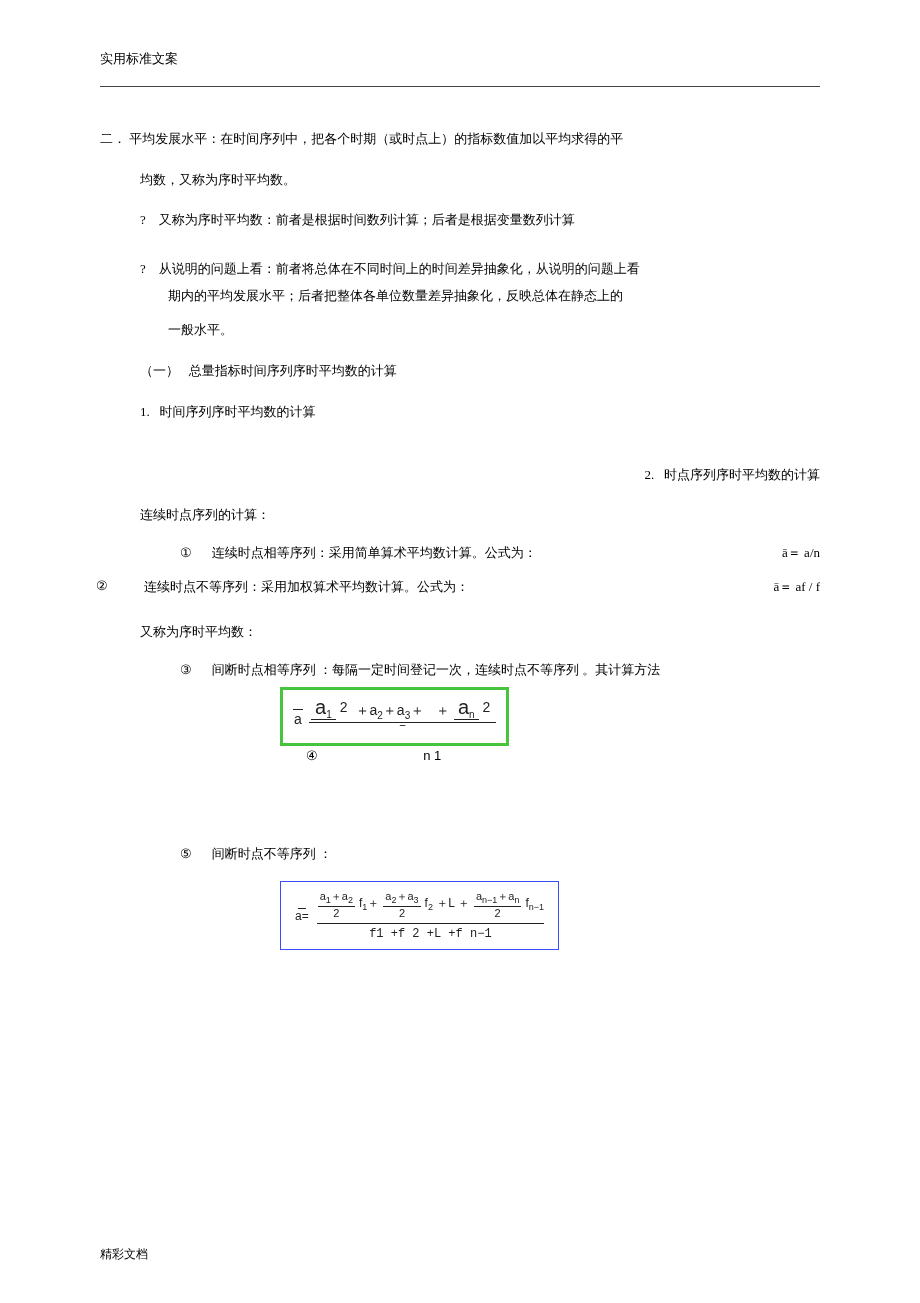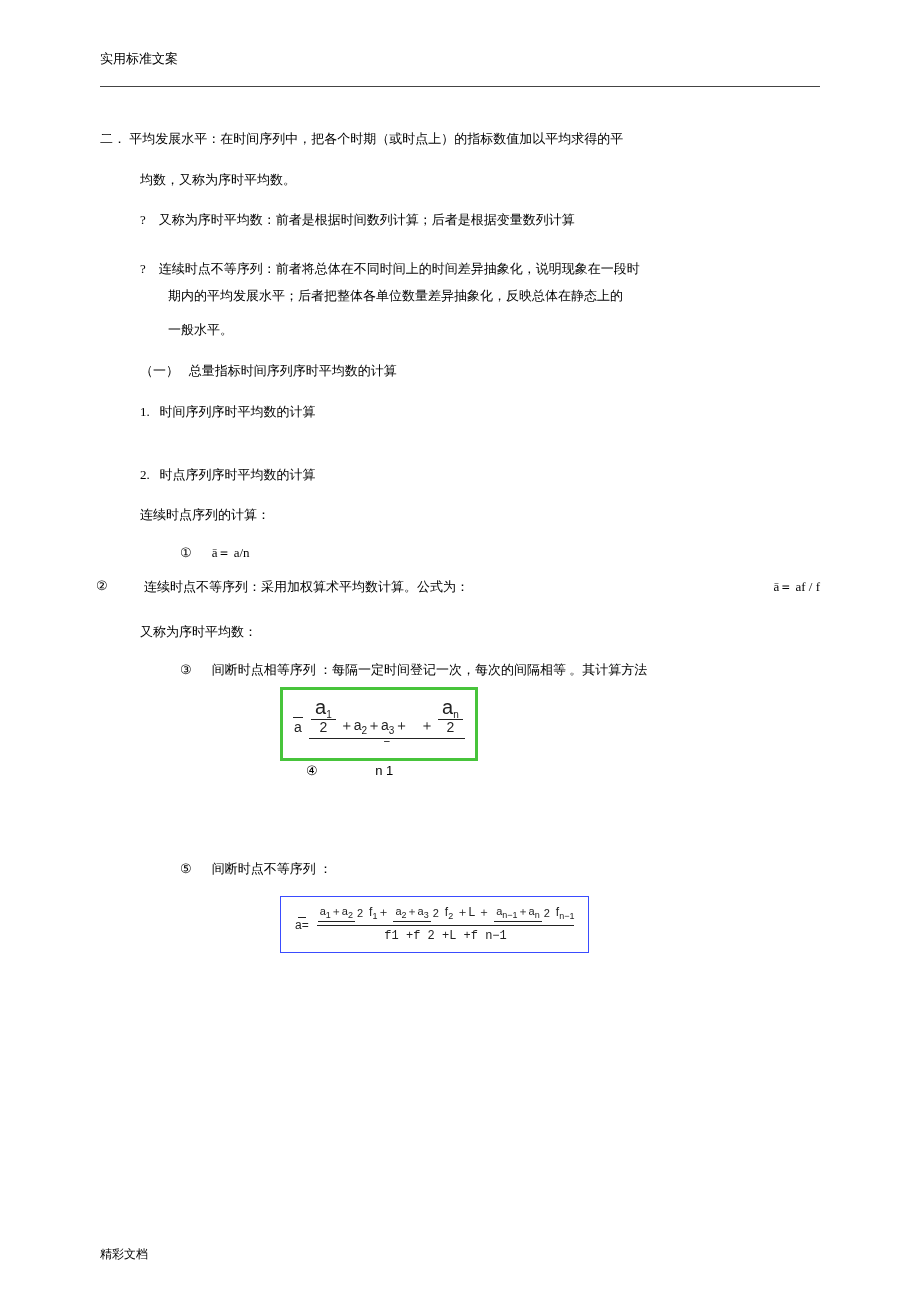--- a/index.html
+++ b/index.html
@@ -34,21 +34,21 @@
   .green-box {
     display: inline-block;
     border: 3px solid #47c43b;
     padding: 6px 10px 2px 10px;
     font-family: "Arial", sans-serif;
     font-size: 14px;
     color: #222;
     line-height: 1.1;
   }
   .green-box .frac {
-    display: inline-flex; flex-direction: column; align-items: center;
+    display: inline-flex; flex-direction: row; align-items: center;
     margin: 0 2px;
   }
   .green-box .frac .num { border-bottom: 1px solid #222; padding: 0 4px; }
   .green-box .frac .den { padding: 0 4px; }
   .green-box .lside {
     display: inline-flex; flex-direction: column; align-items: center;
     margin-right: 6px;
   }
   .green-box .lside .bar { border-top: 1px solid #222; width: 10px; margin-bottom: 2px; }
   .green-box .overallnum {
@@ -72,21 +72,21 @@
     display: inline-block;
     border: 1px solid #3a4cff;
     padding: 8px 14px;
     font-family: "Arial", sans-serif;
     font-size: 12px;
     color: #222;
     line-height: 1.2;
   }
   .blue-box .sub { font-size: 9px; vertical-align: sub; }
   .blue-box .ifrac {
-    display: inline-flex; flex-direction: row; align-items: center; vertical-align: middle;
+    display: inline-flex; flex-direction: column; align-items: center; vertical-align: middle;
     margin: 0 1px;
   }
   .blue-box .ifrac .n { border-bottom: 1px solid #222; padding: 0 2px; font-size: 11px; }
   .blue-box .ifrac .d { padding: 0 2px; font-size: 11px; }
   .blue-box .numer {
     border-bottom: 1px solid #222;
     padding-bottom: 3px;
     display: flex; align-items: center; gap: 3px;
   }
   .blue-box .denom {
@@ -131,61 +131,62 @@
 
   <div class="line indent1">
     <span>?</span>&nbsp;&nbsp;&nbsp;
     <span>又称为序时平均数：前者是根据时间数列计算；后者是根据变量数列计算</span>
   </div>
 
   <div class="spacer-sm"></div>
 
   <div class="line indent1" style="margin-bottom:2px;">
     <span>?</span>&nbsp;&nbsp;&nbsp;
-    <span>连续时点不等序列：前者将总体在不同时间上的时间差异抽象化，说明现象在一段时</span>
+    <span>从说明的问题上看：前者将总体在不同时间上的时间差异抽象化，从说明的问题上看</span>
   </div>
   <div class="line indent1" style="padding-left:68px; margin-bottom:10px;">期内的平均发展水平；后者把整体各单位数量差异抽象化，反映总体在静态上的</div>
   <div class="line indent1" style="padding-left:68px;">一般水平。</div>
 
   <div class="line indent1">
     <span>（一）</span>&nbsp;&nbsp;
     <span>总量指标时间序列序时平均数的计算</span>
   </div>
 
   <div class="line indent1">
     <span>1.</span>&nbsp;&nbsp;
     <span>时间序列序时平均数的计算</span>
   </div>
 
   <div class="spacer-md"></div>
 
-  <div class="line indent1" style="">
+  <div class="line indent1" style="text-align:right;">
     <span>2.</span>&nbsp;&nbsp;
     <span>时点序列序时平均数的计算</span>
   </div>
   <div class="line indent1">连续时点序列的计算：</div>
 
   <div class="row indent2">
     <span>①</span>
+    <span class="grow">连续时点相等序列：采用简单算术平均数计算。公式为：</span>
     <span class="formula-txt">ā＝  a/n</span>
   </div>
 
   <div class="row relrow" style="padding-left:0;">
     <span class="boxnum" style="left:-4px;">②</span>
     <span class="grow" style="padding-left:44px;">连续时点不等序列：采用加权算术平均数计算。公式为：</span>
     <span class="formula-txt">ā＝  af /     f</span>
   </div>
 
   <div class="spacer-sm"></div>
 
   <div class="line indent1">又称为序时平均数：</div>
 
   <div class="row indent2" style="margin-bottom:8px;">
     <span>③</span>
-    <span class="grow">间断时点相等序列    ：每隔一定时间登记一次，每次的间隔相等    。其计算方法</span>
+    <span class="grow">间断时点相等序列    ：每隔一定时间登记一次，连续时点不等序列    。其计算方法</span>
   </div>
 
   <div class="indent2" style="margin-left:100px;">
     <div class="green-box">
       <div class="outer">
         <span class="lside">
           <span class="bar"></span>
           <span>a</span>
         </span>
         <span class="eq">
@@ -199,21 +200,21 @@
               <span class="num"><span class="big-a">a</span><span class="sub">n</span></span>
               <span class="den">2</span>
             </span>
           </span>
           <span class="underline-den">‾</span>
         </span>
       </div>
     </div>
     <div class="below-box">
       <span style="letter-spacing:normal;">④</span>
-      <span style="letter-spacing:normal; margin-left:40px;">n  1</span>
+      <span style="letter-spacing:normal; margin-left:88px;">n  1</span>
     </div>
   </div>
 
   <div class="spacer-lg"></div>
   <div class="spacer-md"></div>
 
   <div class="row indent2" style="margin-bottom:18px;">
     <span>⑤</span>
     <span>间断时点不等序列    ：</span>
   </div>

